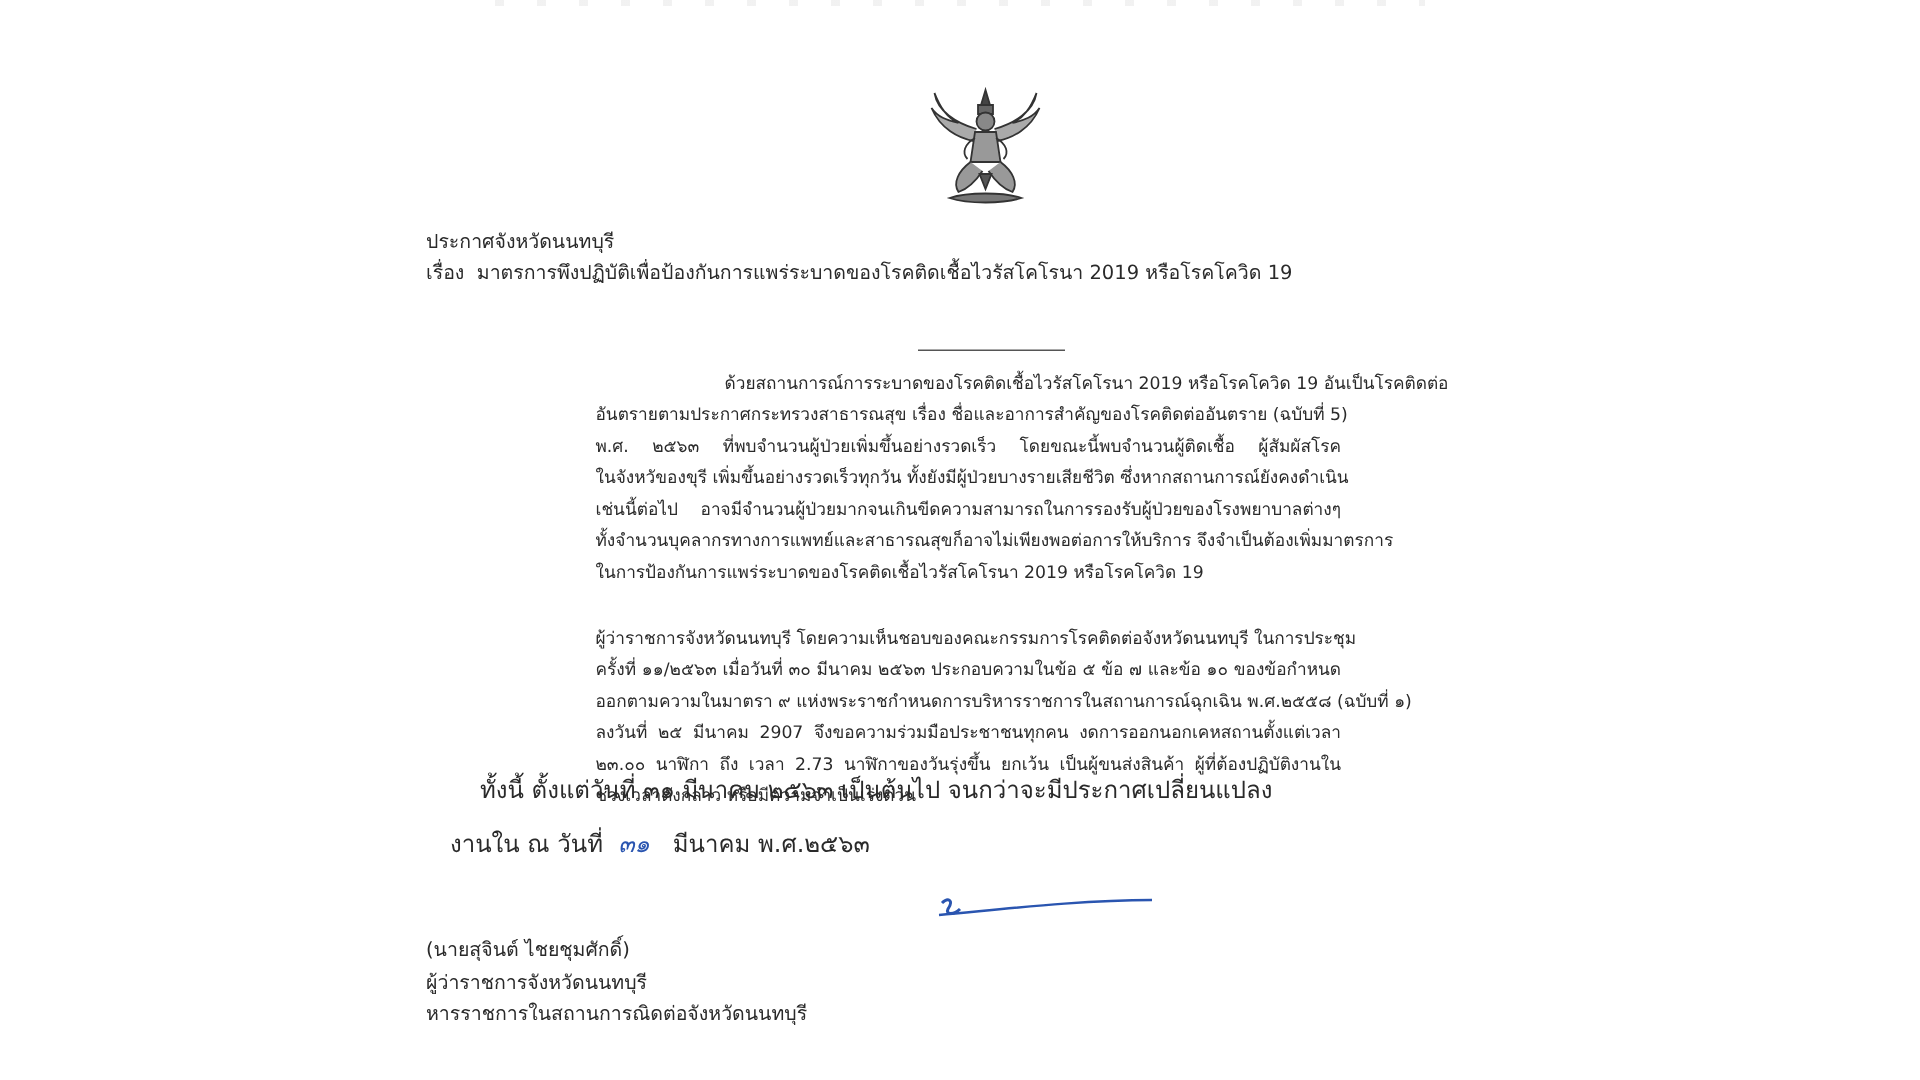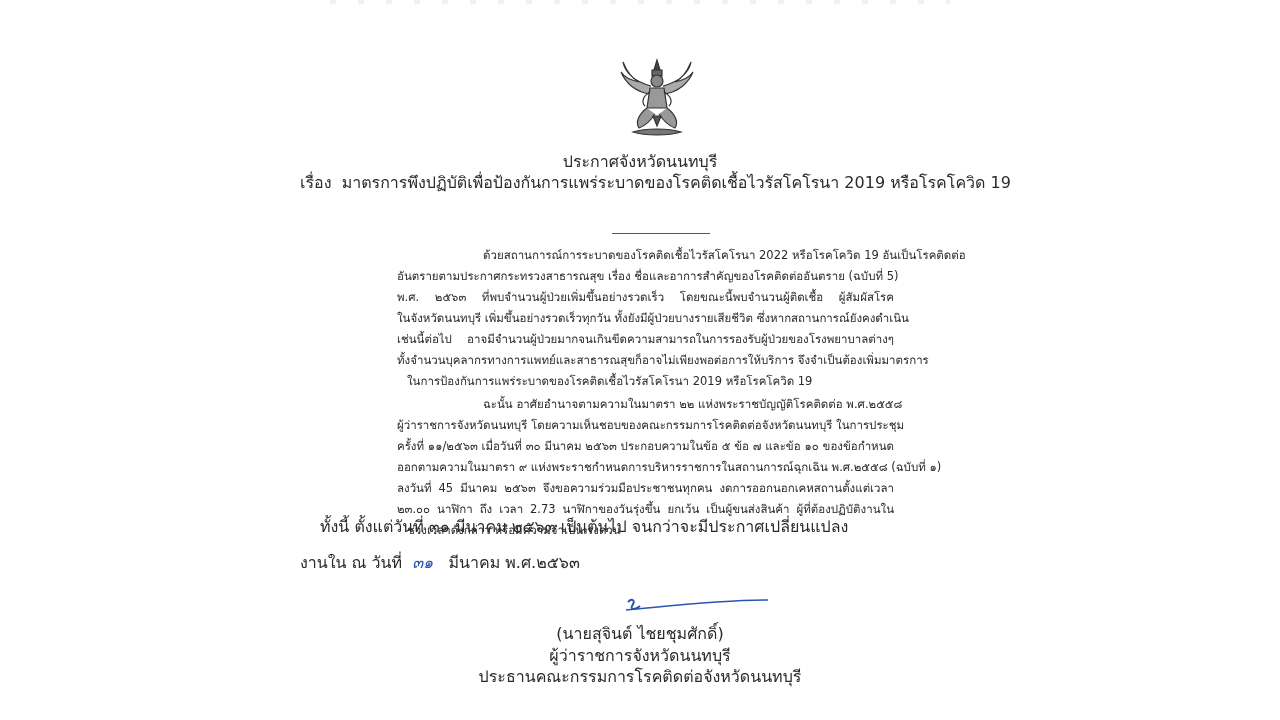--- a/index.html
+++ b/index.html
@@ -28,24 +28,24 @@
       background: repeating-linear-gradient(90deg, #ececec 0 6px, transparent 6px 28px);
       opacity: 0.7;
     }
     .garuda {
       position: absolute;
       left: 617px; top: 56px;
       width: 80px; height: 86px;
     }
     .center-line {
       position: absolute;
-      left: 300px;
+      left: 284px;
       width: 680px;
-      text-align: center;
-      font-size: 16px;
+      text-align: left;
+      font-size: 13px;
       line-height: 18px;
       white-space: nowrap;
     }
     .rule {
       position: absolute;
       left: 612px; top: 233px;
       width: 98px; height: 1px;
       background: #555;
     }
     .para-line {
@@ -57,21 +57,20 @@
       white-space: nowrap;
       text-align: justify;
       text-align-last: justify;
     }
     .para-line.first {
       left: 483px;
       width: 411px;
     }
     .para-line.last {
       text-align-last: left;
-      margin-left: 10px;
     }
     .date-line {
       position: absolute;
       left: 300px;
       width: 680px;
       text-align: left;
       font-size: 16px;
       line-height: 18px;
       white-space: nowrap;
     }
@@ -116,46 +115,45 @@
     </g>
   </svg>
 
   <div class="center-line" style="top:153px">ประกาศจังหวัดนนทบุรี</div>
   <div class="center-line" style="top:174px">
     <span>เรื่อง</span>&nbsp;&nbsp;<span>มาตรการพึงปฏิบัติเพื่อป้องกันการแพร่ระบาดของโรคติดเชื้อไวรัสโคโรนา 2019 หรือโรคโควิด 19</span>
   </div>
 
   <div class="rule"></div>
 
-  <div class="para-line first" style="top:246px">ด้วยสถานการณ์การระบาดของโรคติดเชื้อไวรัสโคโรนา 2022 หรือโรคโควิด 19 อันเป็นโรคติดต่อ</div>
+  <div class="para-line first" style="top:246px">ด้วยสถานการณ์การระบาดของโรคติดเชื้อไวรัสโคโรนา 2019 หรือโรคโควิด 19 อันเป็นโรคติดต่อ</div>
   <div class="para-line" style="top:267px">อันตรายตามประกาศกระทรวงสาธารณสุข เรื่อง ชื่อและอาการสำคัญของโรคติดต่ออันตราย (ฉบับที่ 5)</div>
   <div class="para-line" style="top:288px">พ.ศ. ๒๕๖๓  ที่พบจำนวนผู้ป่วยเพิ่มขึ้นอย่างรวดเร็ว โดยขณะนี้พบจำนวนผู้ติดเชื้อ ผู้สัมผัสโรค</div>
-  <div class="para-line" style="top:309px">ในจังหวัดนนทบุรี เพิ่มขึ้นอย่างรวดเร็วทุกวัน ทั้งยังมีผู้ป่วยบางรายเสียชีวิต ซึ่งหากสถานการณ์ยังคงดำเนิน</div>
+  <div class="para-line" style="top:309px">ในจังหวัของขุรี เพิ่มขึ้นอย่างรวดเร็วทุกวัน ทั้งยังมีผู้ป่วยบางรายเสียชีวิต ซึ่งหากสถานการณ์ยังคงดำเนิน</div>
   <div class="para-line" style="top:351px">ทั้งจำนวนบุคลากรทางการแพทย์และสาธารณสุขก็อาจไม่เพียงพอต่อการให้บริการ จึงจำเป็นต้องเพิ่มมาตรการ</div>
   <div class="para-line" style="top:330px">เช่นนี้ต่อไป อาจมีจำนวนผู้ป่วยมากจนเกินขีดความสามารถในการรองรับผู้ป่วยของโรงพยาบาลต่างๆ</div>
   <div class="para-line last" style="top:372px">ในการป้องกันการแพร่ระบาดของโรคติดเชื้อไวรัสโคโรนา 2019 หรือโรคโควิด 19</div>
 
-  <div class="para-line first" style="top:395px">ฉะนั้น อาศัยอำนาจตามความในมาตรา ๒๒ แห่งพระราชบัญญัติโรคติดต่อ พ.ศ.๒๕๕๘</div>
   <div class="para-line" style="top:416px">ผู้ว่าราชการจังหวัดนนทบุรี โดยความเห็นชอบของคณะกรรมการโรคติดต่อจังหวัดนนทบุรี ในการประชุม</div>
   <div class="para-line" style="top:437px">ครั้งที่ ๑๑/๒๕๖๓  เมื่อวันที่ ๓๐ มีนาคม ๒๕๖๓ ประกอบความในข้อ ๕ ข้อ ๗ และข้อ ๑๐ ของข้อกำหนด</div>
   <div class="para-line" style="top:458px">ออกตามความในมาตรา ๙ แห่งพระราชกำหนดการบริหารราชการในสถานการณ์ฉุกเฉิน พ.ศ.๒๕๕๘ (ฉบับที่ ๑)</div>
-  <div class="para-line" style="top:479px">ลงวันที่ 45 มีนาคม ๒๕๖๓ จึงขอความร่วมมือประชาชนทุกคน งดการออกนอกเคหสถานตั้งแต่เวลา</div>
+  <div class="para-line" style="top:479px">ลงวันที่ ๒๕ มีนาคม 2907 จึงขอความร่วมมือประชาชนทุกคน งดการออกนอกเคหสถานตั้งแต่เวลา</div>
   <div class="para-line" style="top:500px">๒๓.๐๐ นาฬิกา ถึง เวลา 2.73 นาฬิกาของวันรุ่งขึ้น  ยกเว้น เป็นผู้ขนส่งสินค้า ผู้ที่ต้องปฏิบัติงานใน</div>
   <div class="para-line last" style="top:521px">ช่วงเวลาดังกล่าว หรือมีความจำเป็นเร่งด่วน</div>
 
   <div class="date-line" style="top:518px; left:320px">ทั้งนี้ ตั้งแต่วันที่ ๓๑ มีนาคม ๒๕๖๓ เป็นต้นไป จนกว่าจะมีประกาศเปลี่ยนแปลง</div>
 
   <div class="date-line" style="top:554px">
     <span>งานใน  ณ  วันที่</span>
     &nbsp;<span class="handwritten">๓๑</span>&nbsp;&nbsp;
     <span>มีนาคม พ.ศ.๒๕๖๓</span>
   </div>
 
   <svg class="signature" viewBox="0 0 160 28">
     <path d="M8 10 C 12 6, 16 8, 12 14 C 10 18, 16 18, 20 14" fill="none" stroke="#2a55b0" stroke-width="2"></path>
     <path d="M6 18 C 50 14, 100 8, 148 8" fill="none" stroke="#2a55b0" stroke-width="1.6"></path>
   </svg>
 
   <div class="center-line" style="top:625px">(นายสุจินต์ ไชยชุมศักดิ์)</div>
   <div class="center-line" style="top:647px">ผู้ว่าราชการจังหวัดนนทบุรี</div>
-  <div class="center-line" style="top:668px">ประธานคณะกรรมการโรคติดต่อจังหวัดนนทบุรี</div>
+  <div class="center-line" style="top:668px">หารราชการในสถานการณิดต่อจังหวัดนนทบุรี</div>
 
 </div>
 
 </body></html>

